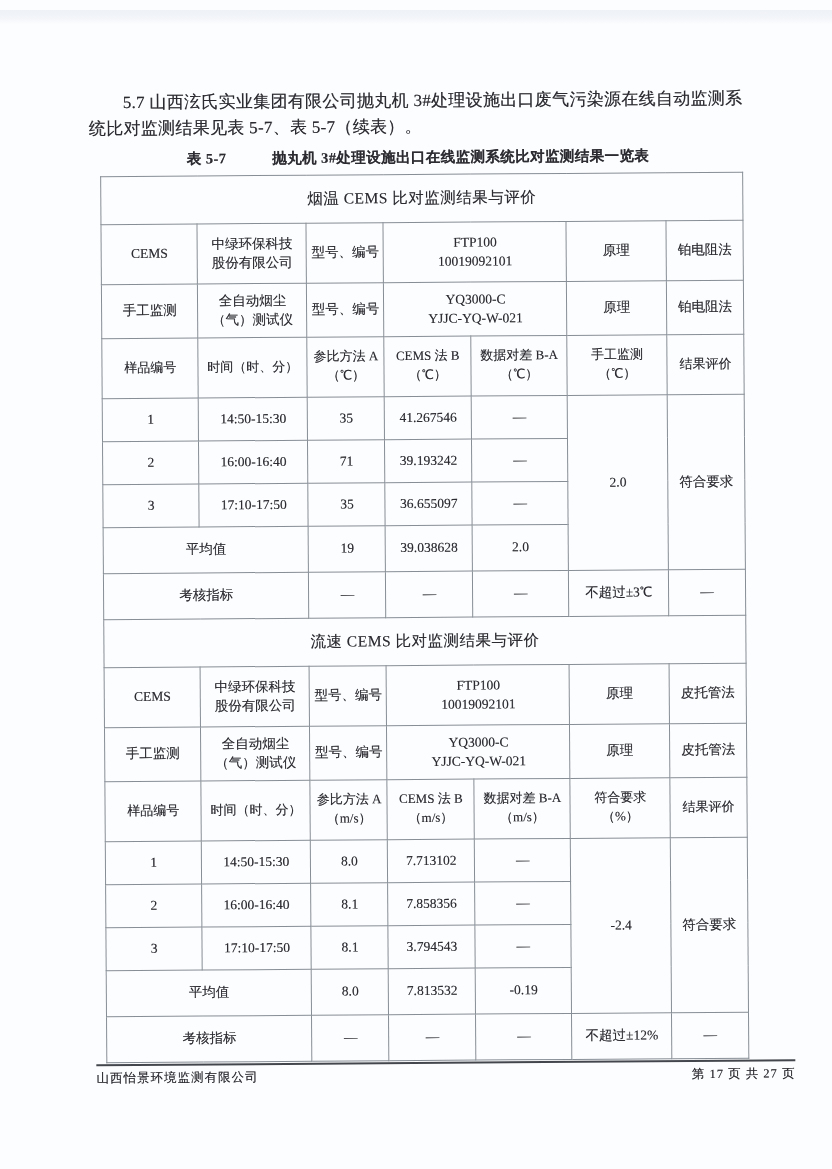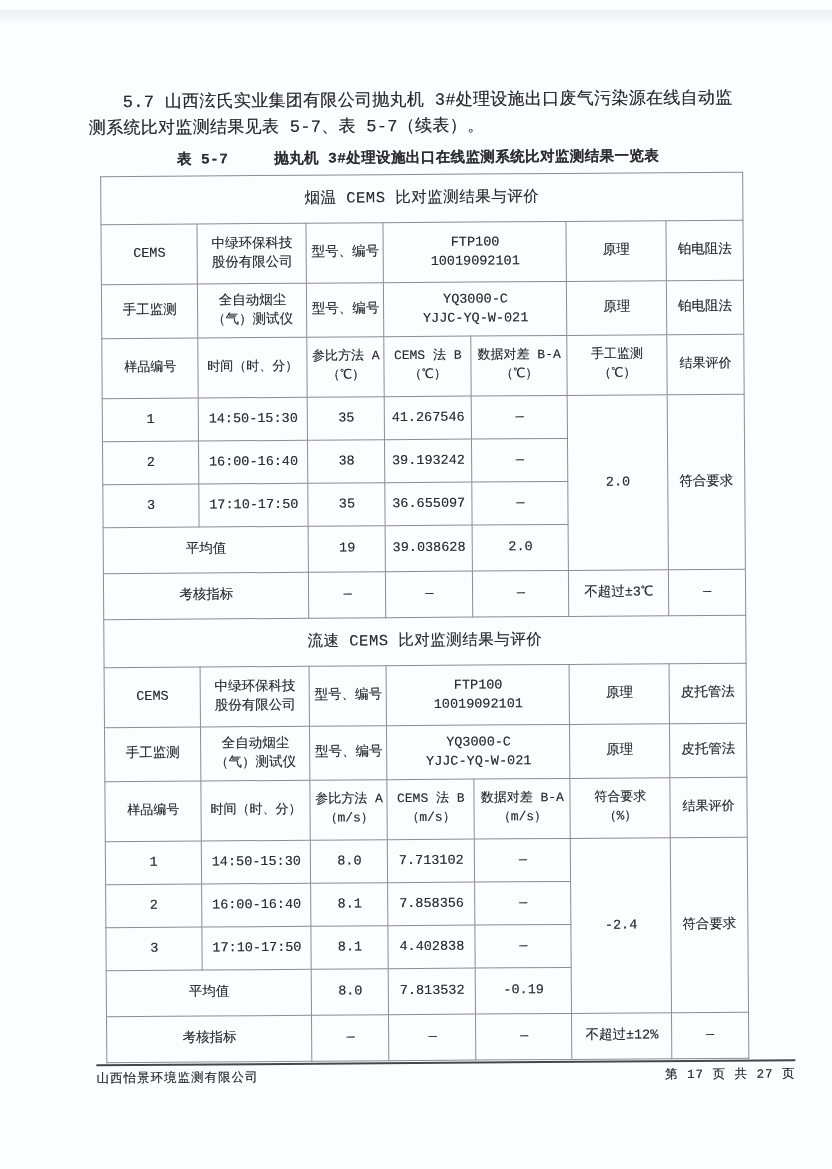--- a/index.html
+++ b/index.html
@@ -4,21 +4,21 @@
 <style>
   * { margin: 0; padding: 0; box-sizing: border-box; }
   html, body { background: #e9e9e9; }
   .page {
     position: relative;
     width: 832px;
     height: 1169px;
     margin: 0 auto;
     background: #fcfdfe;
     overflow: hidden;
-    font-family: Liberation Mono, monospace;
+    font-family: Liberation Serif, serif;
     color: #2b2b31;
   }
   .scan-band {
     position: absolute;
     top: 10px; left: 0; right: 0;
     height: 14px;
     background: linear-gradient(180deg, #eef1f6 0%, #f3f5f9 60%, #fcfdfe 100%);
   }
   .tilt {
     position: absolute;
@@ -153,21 +153,21 @@
             <td>14:50-15:30</td>
             <td>35</td>
             <td>41.267546</td>
             <td>—</td>
             <td rowspan="4">2.0</td>
             <td rowspan="4">符合要求</td>
           </tr>
           <tr class="r-sample">
             <td>2</td>
             <td>16:00-16:40</td>
-            <td>38</td>
+            <td>71</td>
             <td>39.193242</td>
             <td>—</td>
           </tr>
           <tr class="r-sample">
             <td>3</td>
             <td>17:10-17:50</td>
             <td>35</td>
             <td>36.655097</td>
             <td>—</td>
           </tr>
@@ -235,21 +235,21 @@
             <td>2</td>
             <td>16:00-16:40</td>
             <td>8.1</td>
             <td>7.858356</td>
             <td>—</td>
           </tr>
           <tr class="r-sample">
             <td>3</td>
             <td>17:10-17:50</td>
             <td>8.1</td>
-            <td>4.402838</td>
+            <td>3.794543</td>
             <td>—</td>
           </tr>
           <tr class="r-avg">
             <td colspan="2">平均值</td>
             <td>8.0</td>
             <td>7.813532</td>
             <td>-0.19</td>
           </tr>
           <tr class="r-assess">
             <td colspan="2">考核指标</td>

